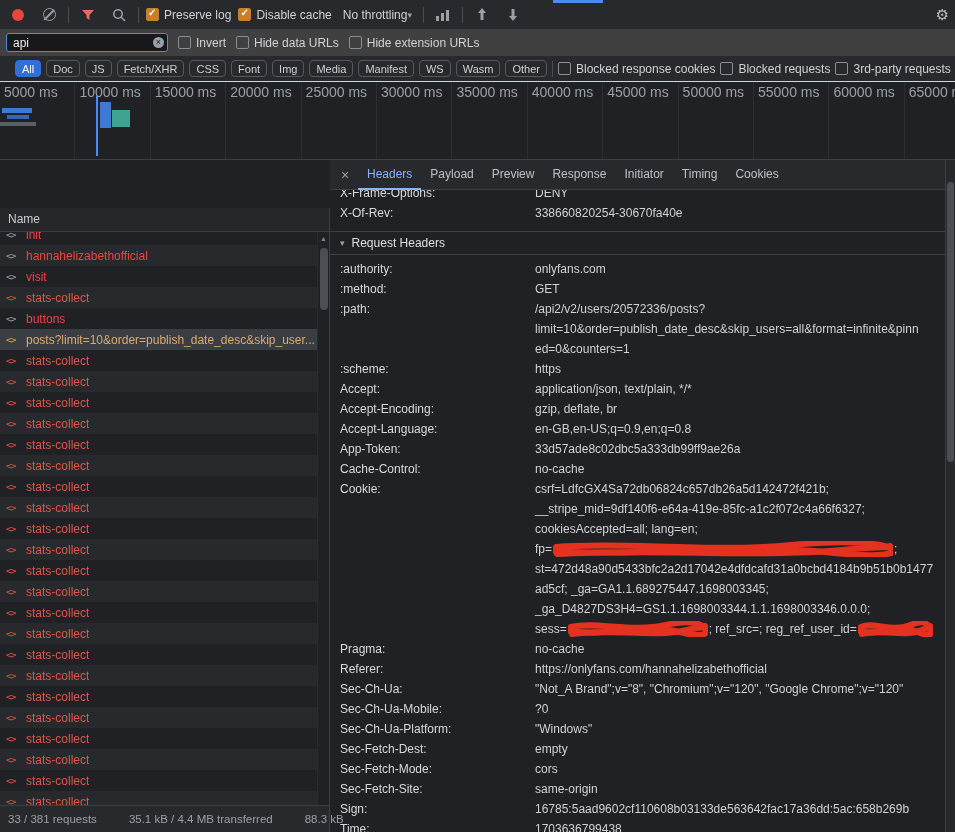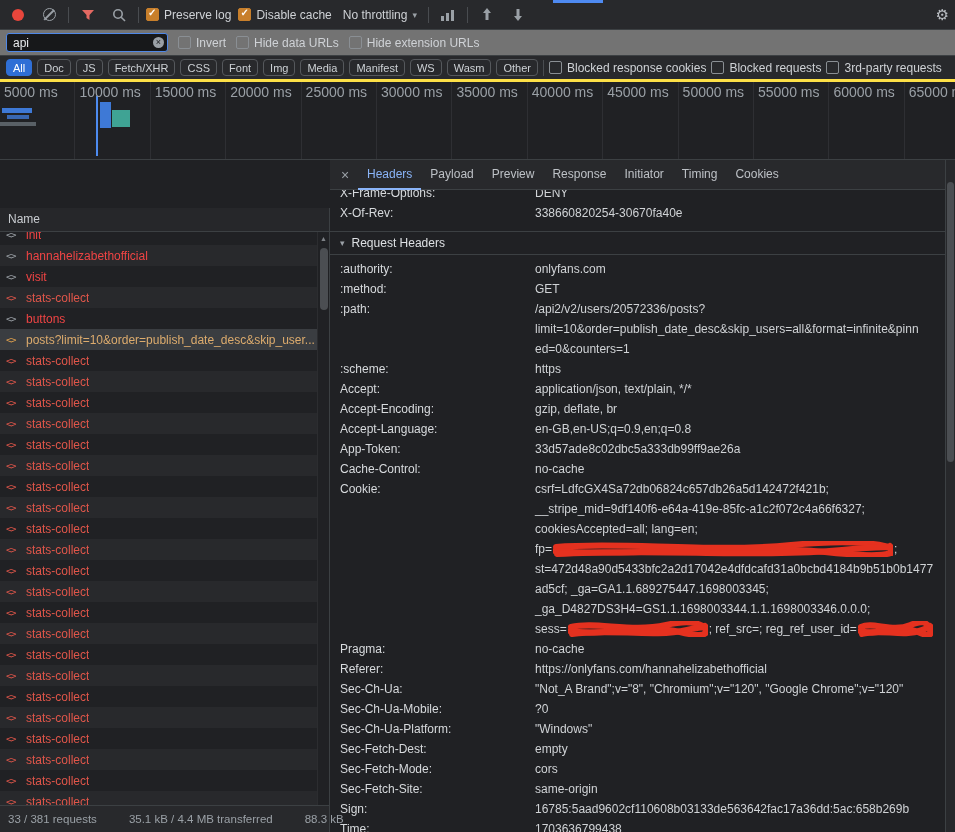--- a/index.html
+++ b/index.html
@@ -2,33 +2,33 @@
 <html><head>
 <meta charset="utf-8">
 <style>
   *{margin:0;padding:0;box-sizing:border-box;}
   html,body{width:955px;height:832px;overflow:hidden;}
   body{background:#202124;color:#dfe1e5;font-family:"Liberation Sans",sans-serif;font-size:12px;}
   .devtools{width:955px;height:832px;display:flex;flex-direction:column;}
 
   
   .toolbar{height:30px;flex:0 0 30px;background:#28292c;border-bottom:1px solid #3c4043;display:flex;align-items:center;padding:0 6px;gap:7px;position:relative;}
-  .toolbar2{height:26px;flex:0 0 26px;background:#737373;border-bottom:1px solid #3c4043;display:flex;align-items:center;padding:0 6px;gap:10px;}
-  .toolbar3{height:26px;flex:0 0 26px;background:#28292c;border-bottom:3px solid #fde047;display:flex;align-items:center;padding:0 6px;gap:5px;}
+  .toolbar2{height:26px;flex:0 0 26px;background:#404040;border-bottom:1px solid #3c4043;display:flex;align-items:center;padding:0 6px;gap:10px;}
+  .toolbar3{height:26px;flex:0 0 26px;background:#28292c;border-bottom:1px solid #fde047;display:flex;align-items:center;padding:0 15px;gap:5px;}
   .sep{width:1px;height:16px;background:#494c50;flex:0 0 1px;}
   .tb-btn{width:24px;height:24px;display:flex;align-items:center;justify-content:center;flex:0 0 auto;}
   .rec-dot{width:12px;height:12px;border-radius:50%;background:#e8463c;}
   .clear-ico{width:13px;height:13px;border-radius:50%;border:1.5px solid #9aa0a6;position:relative;}
   .clear-ico::after{content:"";position:absolute;left:-2px;top:4.5px;width:14px;height:1.5px;background:#9aa0a6;transform:rotate(-45deg);}
   .cb-group{display:flex;align-items:center;gap:5px;}
   .cb{width:13px;height:13px;border:1.5px solid #8a8f94;border-radius:2px;position:relative;flex:0 0 13px;}
   .cb.checked{background:#c87f2b;border-color:#c87f2b;}
   .cb.checked::after{content:"✓";position:absolute;top:-2px;left:1px;color:#fff;font-size:10px;font-weight:bold;}
   .cb-label{color:#cfd2d6;white-space:nowrap;}
-  .dropdown{display:flex;align-items:center;gap:5px;color:#cfd2d6;padding:2px 4px;}
+  .dropdown{display:flex;align-items:center;color:#cfd2d6;padding:2px 4px;}
   .dd-arrow{color:#9aa0a6;font-size:9px;}
   .gear{margin-left:auto;color:#b9bdc2;font-size:15px;}
   .loading-strip{position:absolute;left:553px;top:0;width:50px;height:3px;background:#4e8af2;}
 
   
   .filter-wrap{position:relative;display:flex;align-items:center;}
   .filter-input{width:162px;height:19px;background:#17181a;border:1.5px solid #4f88e8;border-radius:3px;color:#e8eaed;font-size:12px;font-family:"Liberation Sans",sans-serif;padding:0 18px 0 6px;outline:none;}
   .filter-clear{position:absolute;right:4px;width:11px;height:11px;border-radius:50%;background:#9aa0a6;color:#1a1b1e;font-size:9px;line-height:11px;text-align:center;}
 
   

